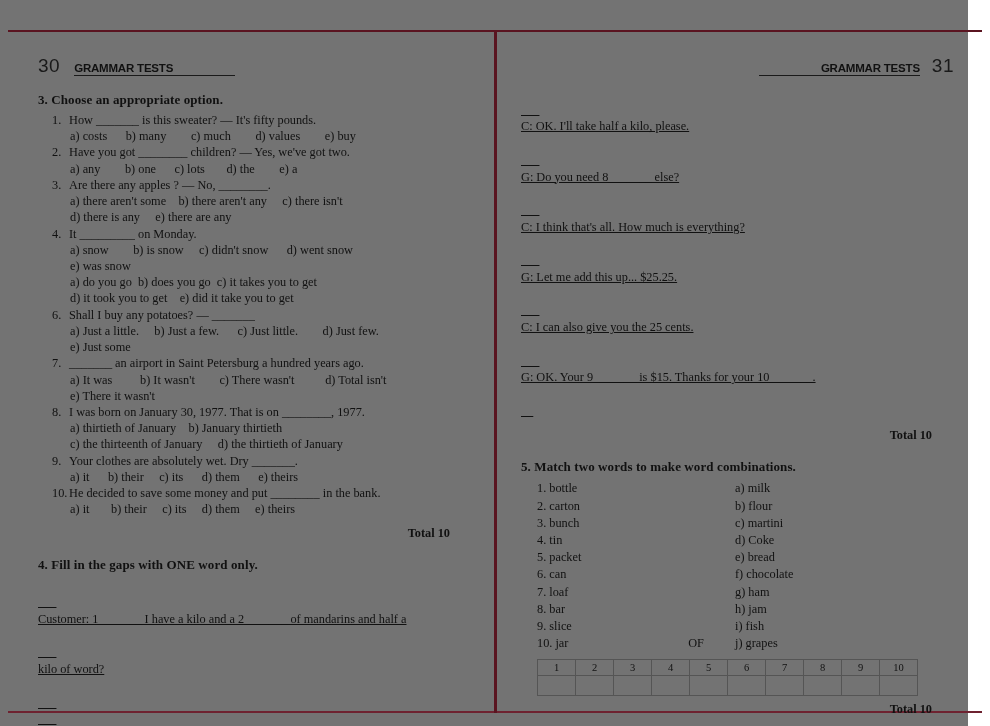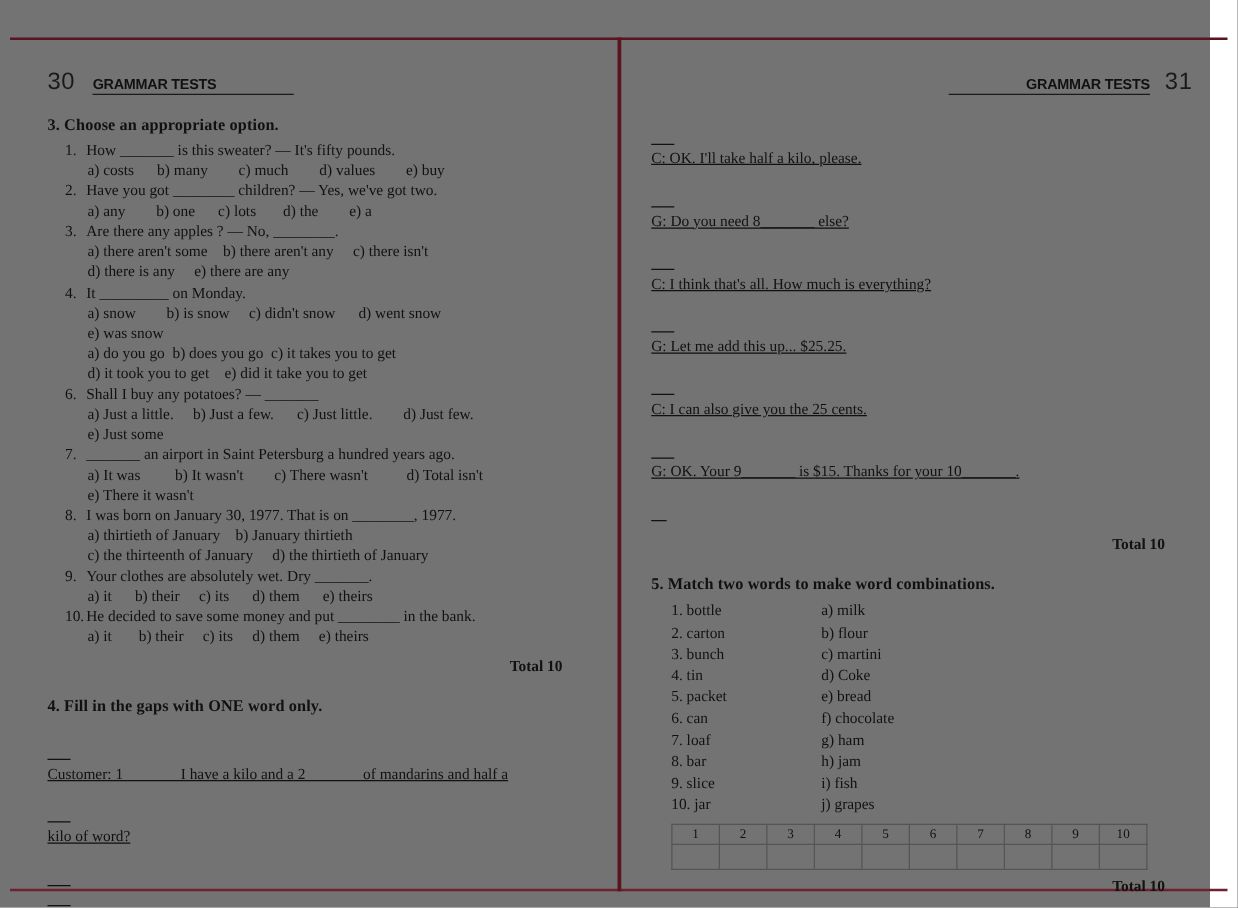--- a/index.html
+++ b/index.html
@@ -285,20 +285,21 @@
         <div class="match-row">2. carton</div>
         <div class="match-row">3. bunch</div>
         <div class="match-row">4. tin</div>
         <div class="match-row">5. packet</div>
         <div class="match-row">6. can</div>
         <div class="match-row">7. loaf</div>
         <div class="match-row">8. bar</div>
         <div class="match-row">9. slice</div>
         <div class="match-row">10. jar</div>
       </div>
+      <div class="match-mid">OF</div>
       <div class="match-col right">
         <div class="match-row">a) milk</div>
         <div class="match-row">b) flour</div>
         <div class="match-row">c) martini</div>
         <div class="match-row">d) Coke</div>
         <div class="match-row">e) bread</div>
         <div class="match-row">f) chocolate</div>
         <div class="match-row">g) ham</div>
         <div class="match-row">h) jam</div>
         <div class="match-row">i) fish</div>

